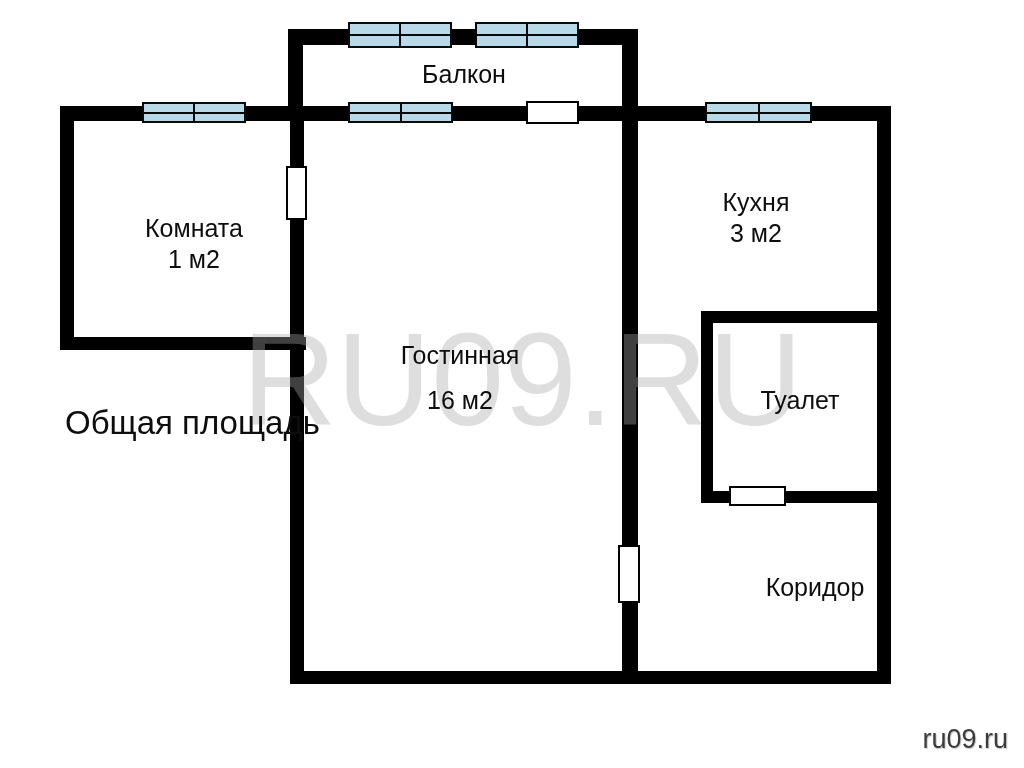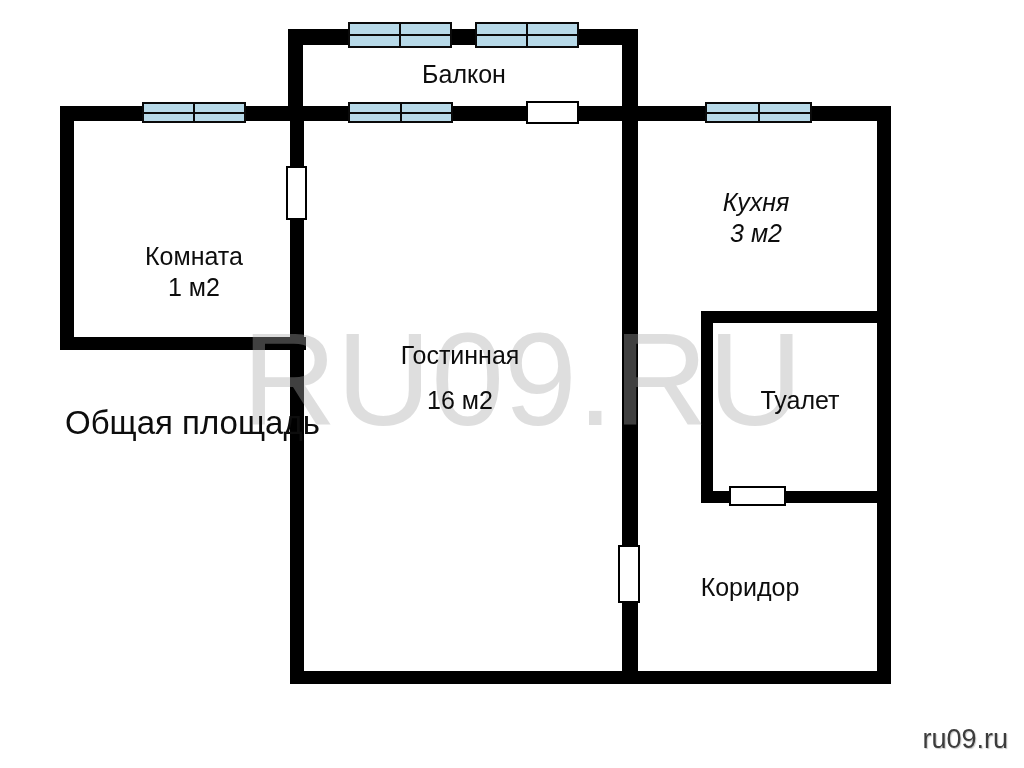--- a/index.html
+++ b/index.html
@@ -126,36 +126,36 @@
         <div class="h-mullion"></div>
         <div class="v-mullion"></div>
       </div>
       <div class="door" style="left: 526px; top: 101px; width: 53px; height: 23px;"></div>
       <div class="door" style="left: 286px; top: 166px; width: 21px; height: 54px;"></div>
       <div class="door" style="left: 618px; top: 545px; width: 22px; height: 58px;"></div>
       <div class="door" style="left: 729px; top: 486px; width: 57px; height: 20px;"></div>
       <div class="room-label" style="left: 464px; top: 74px; line-height: 31px;">
         <div>Балкон</div>
       </div>
-      <div class="room-label" style="left: 194px; top: 244px; line-height: 31px; margin-top: 28px;">
+      <div class="room-label" style="left: 194px; top: 244px; line-height: 31px;">
         <div>Комната</div>
         <div>1 м2</div>
       </div>
       <div class="room-label" style="left: 460px; top: 378px; line-height: 45px;">
         <div>Гостинная</div>
         <div>16 м2</div>
       </div>
-      <div class="room-label" style="left: 756px; top: 218px; line-height: 31px; font-style: italic;">
+      <div class="room-label" style="left: 756px; top: 218px; line-height: 31px;">
         <div>Кухня</div>
         <div>3 м2</div>
       </div>
       <div class="room-label" style="left: 800px; top: 400px; line-height: 31px;">
         <div>Туалет</div>
       </div>
-      <div class="room-label" style="left: 750px; top: 587px; line-height: 31px;">
+      <div class="room-label" style="left: 815px; top: 587px; line-height: 31px;">
         <div>Коридор</div>
       </div>
     </div>
   <div id="watermark">RU09.RU</div>
   <div id="total-area">
     <div>Общая площадь</div>
   </div>
   <div id="site-credit">ru09.ru</div>
 </div>
 

